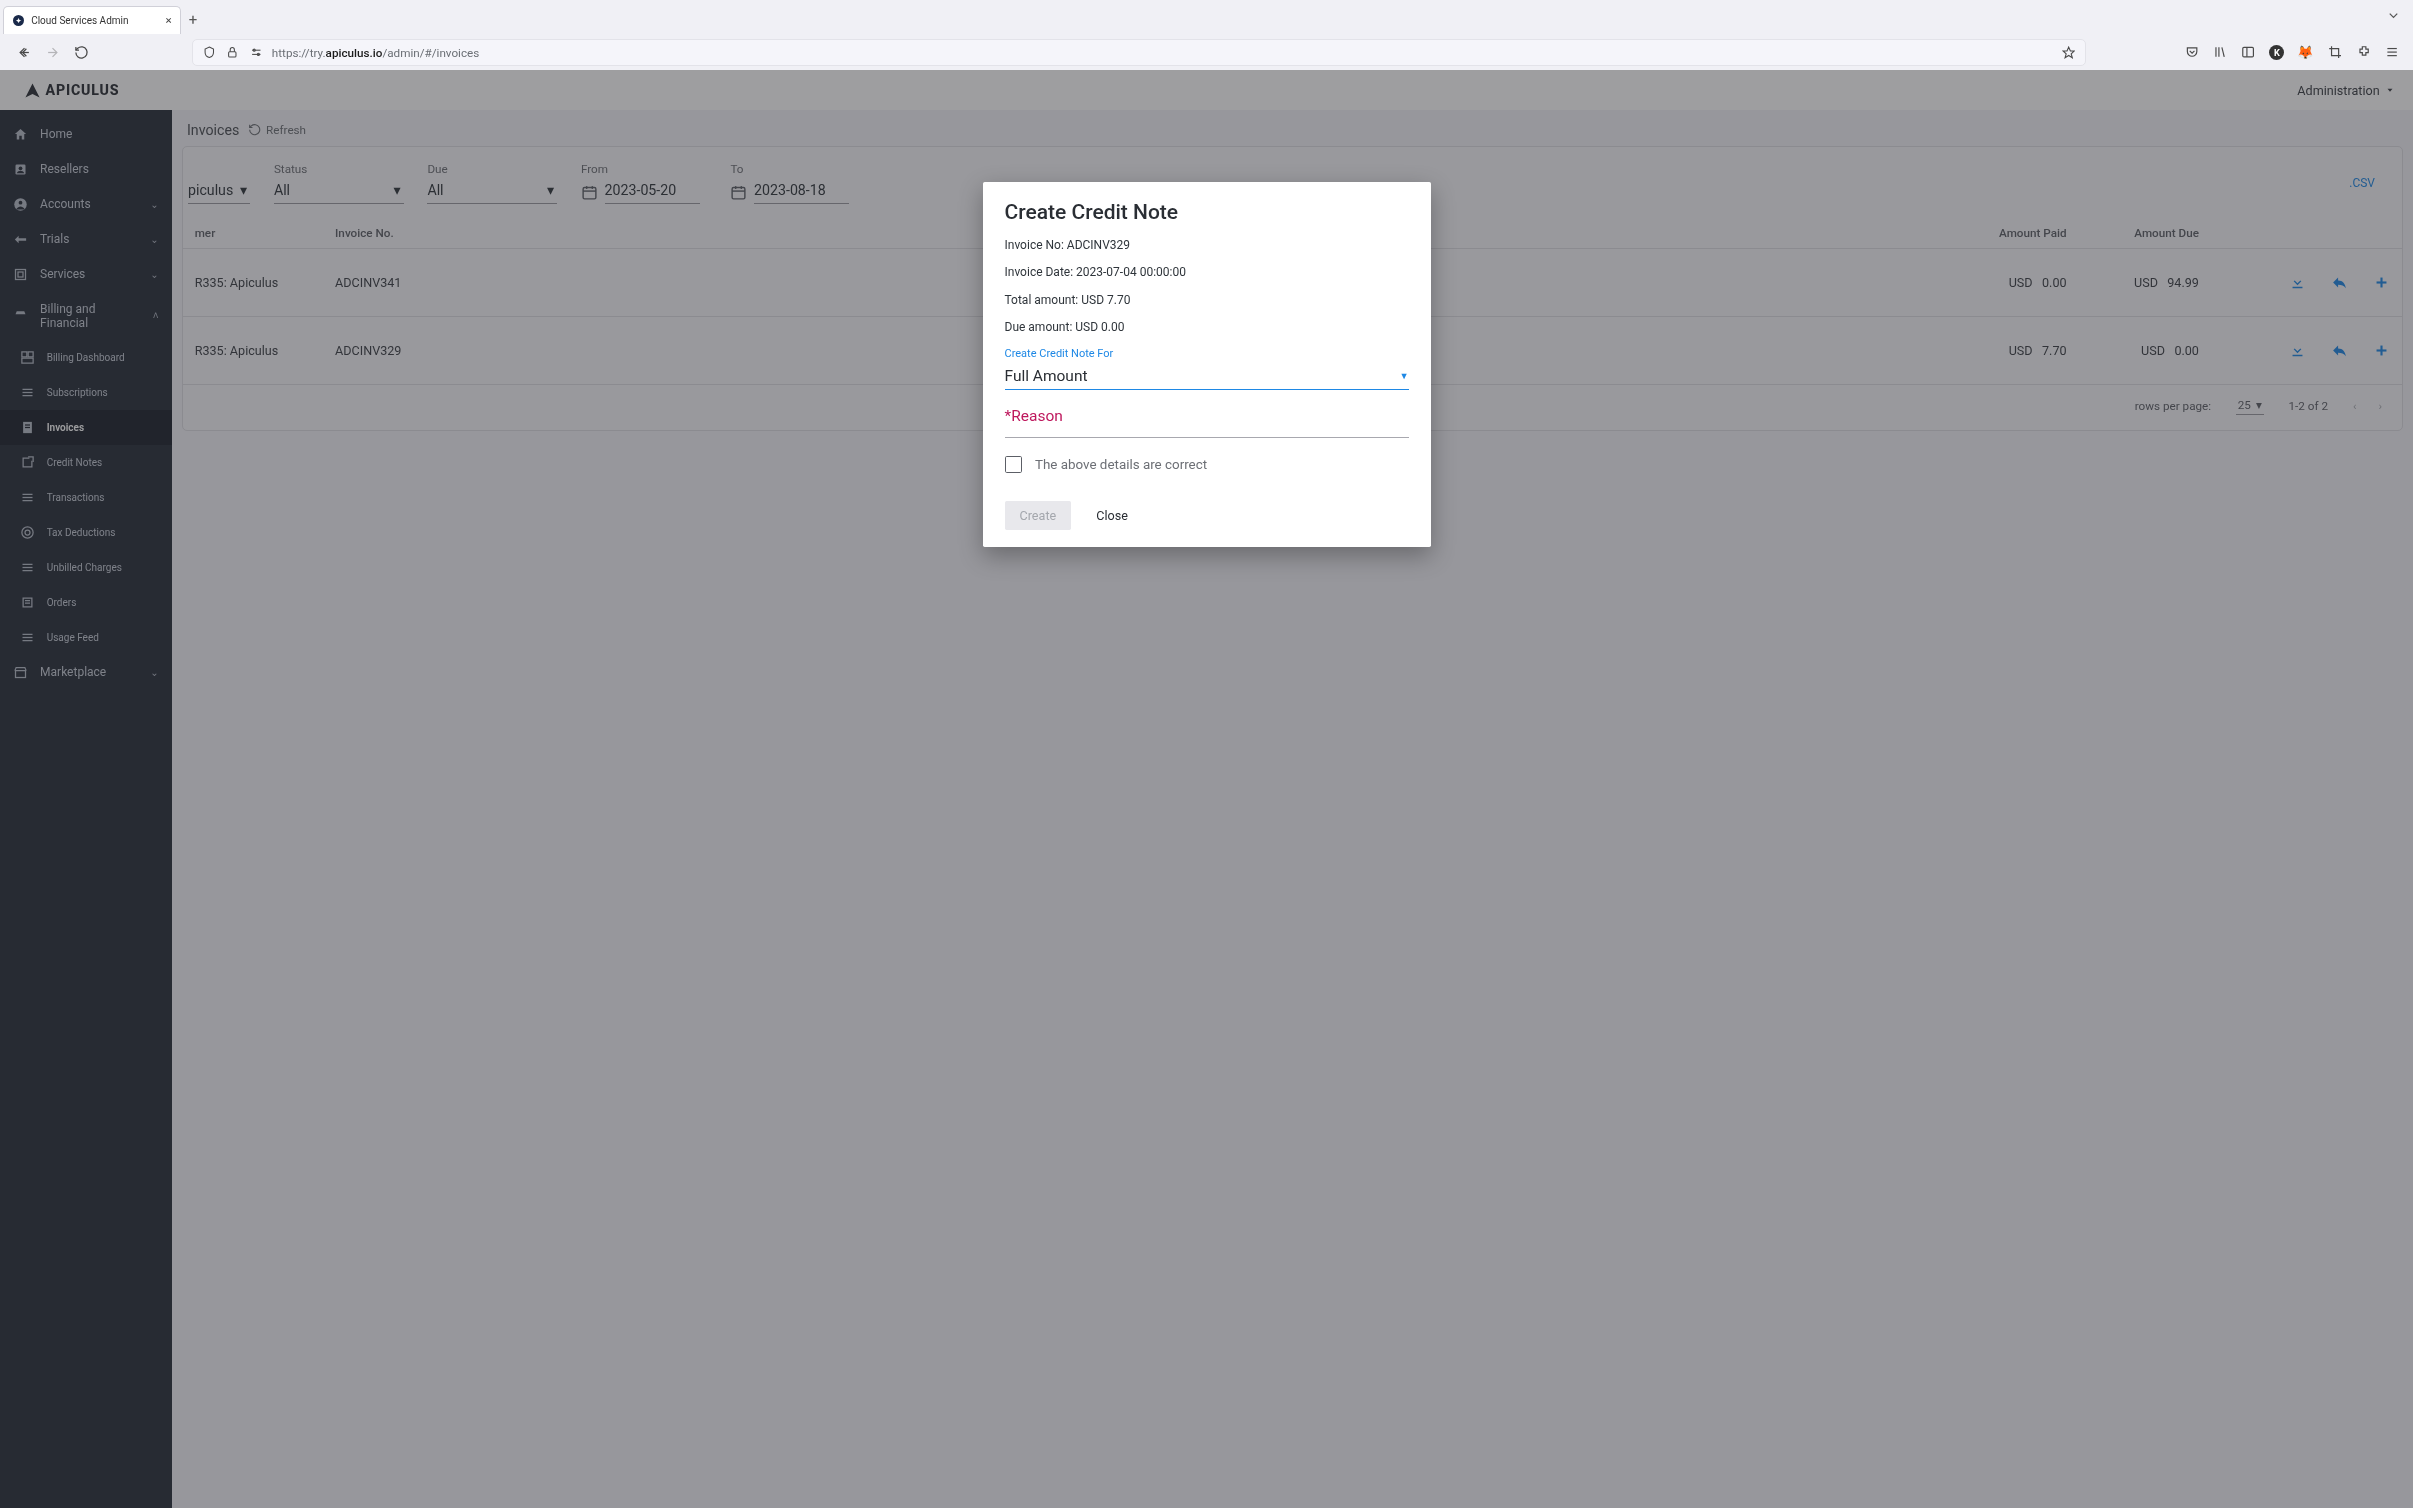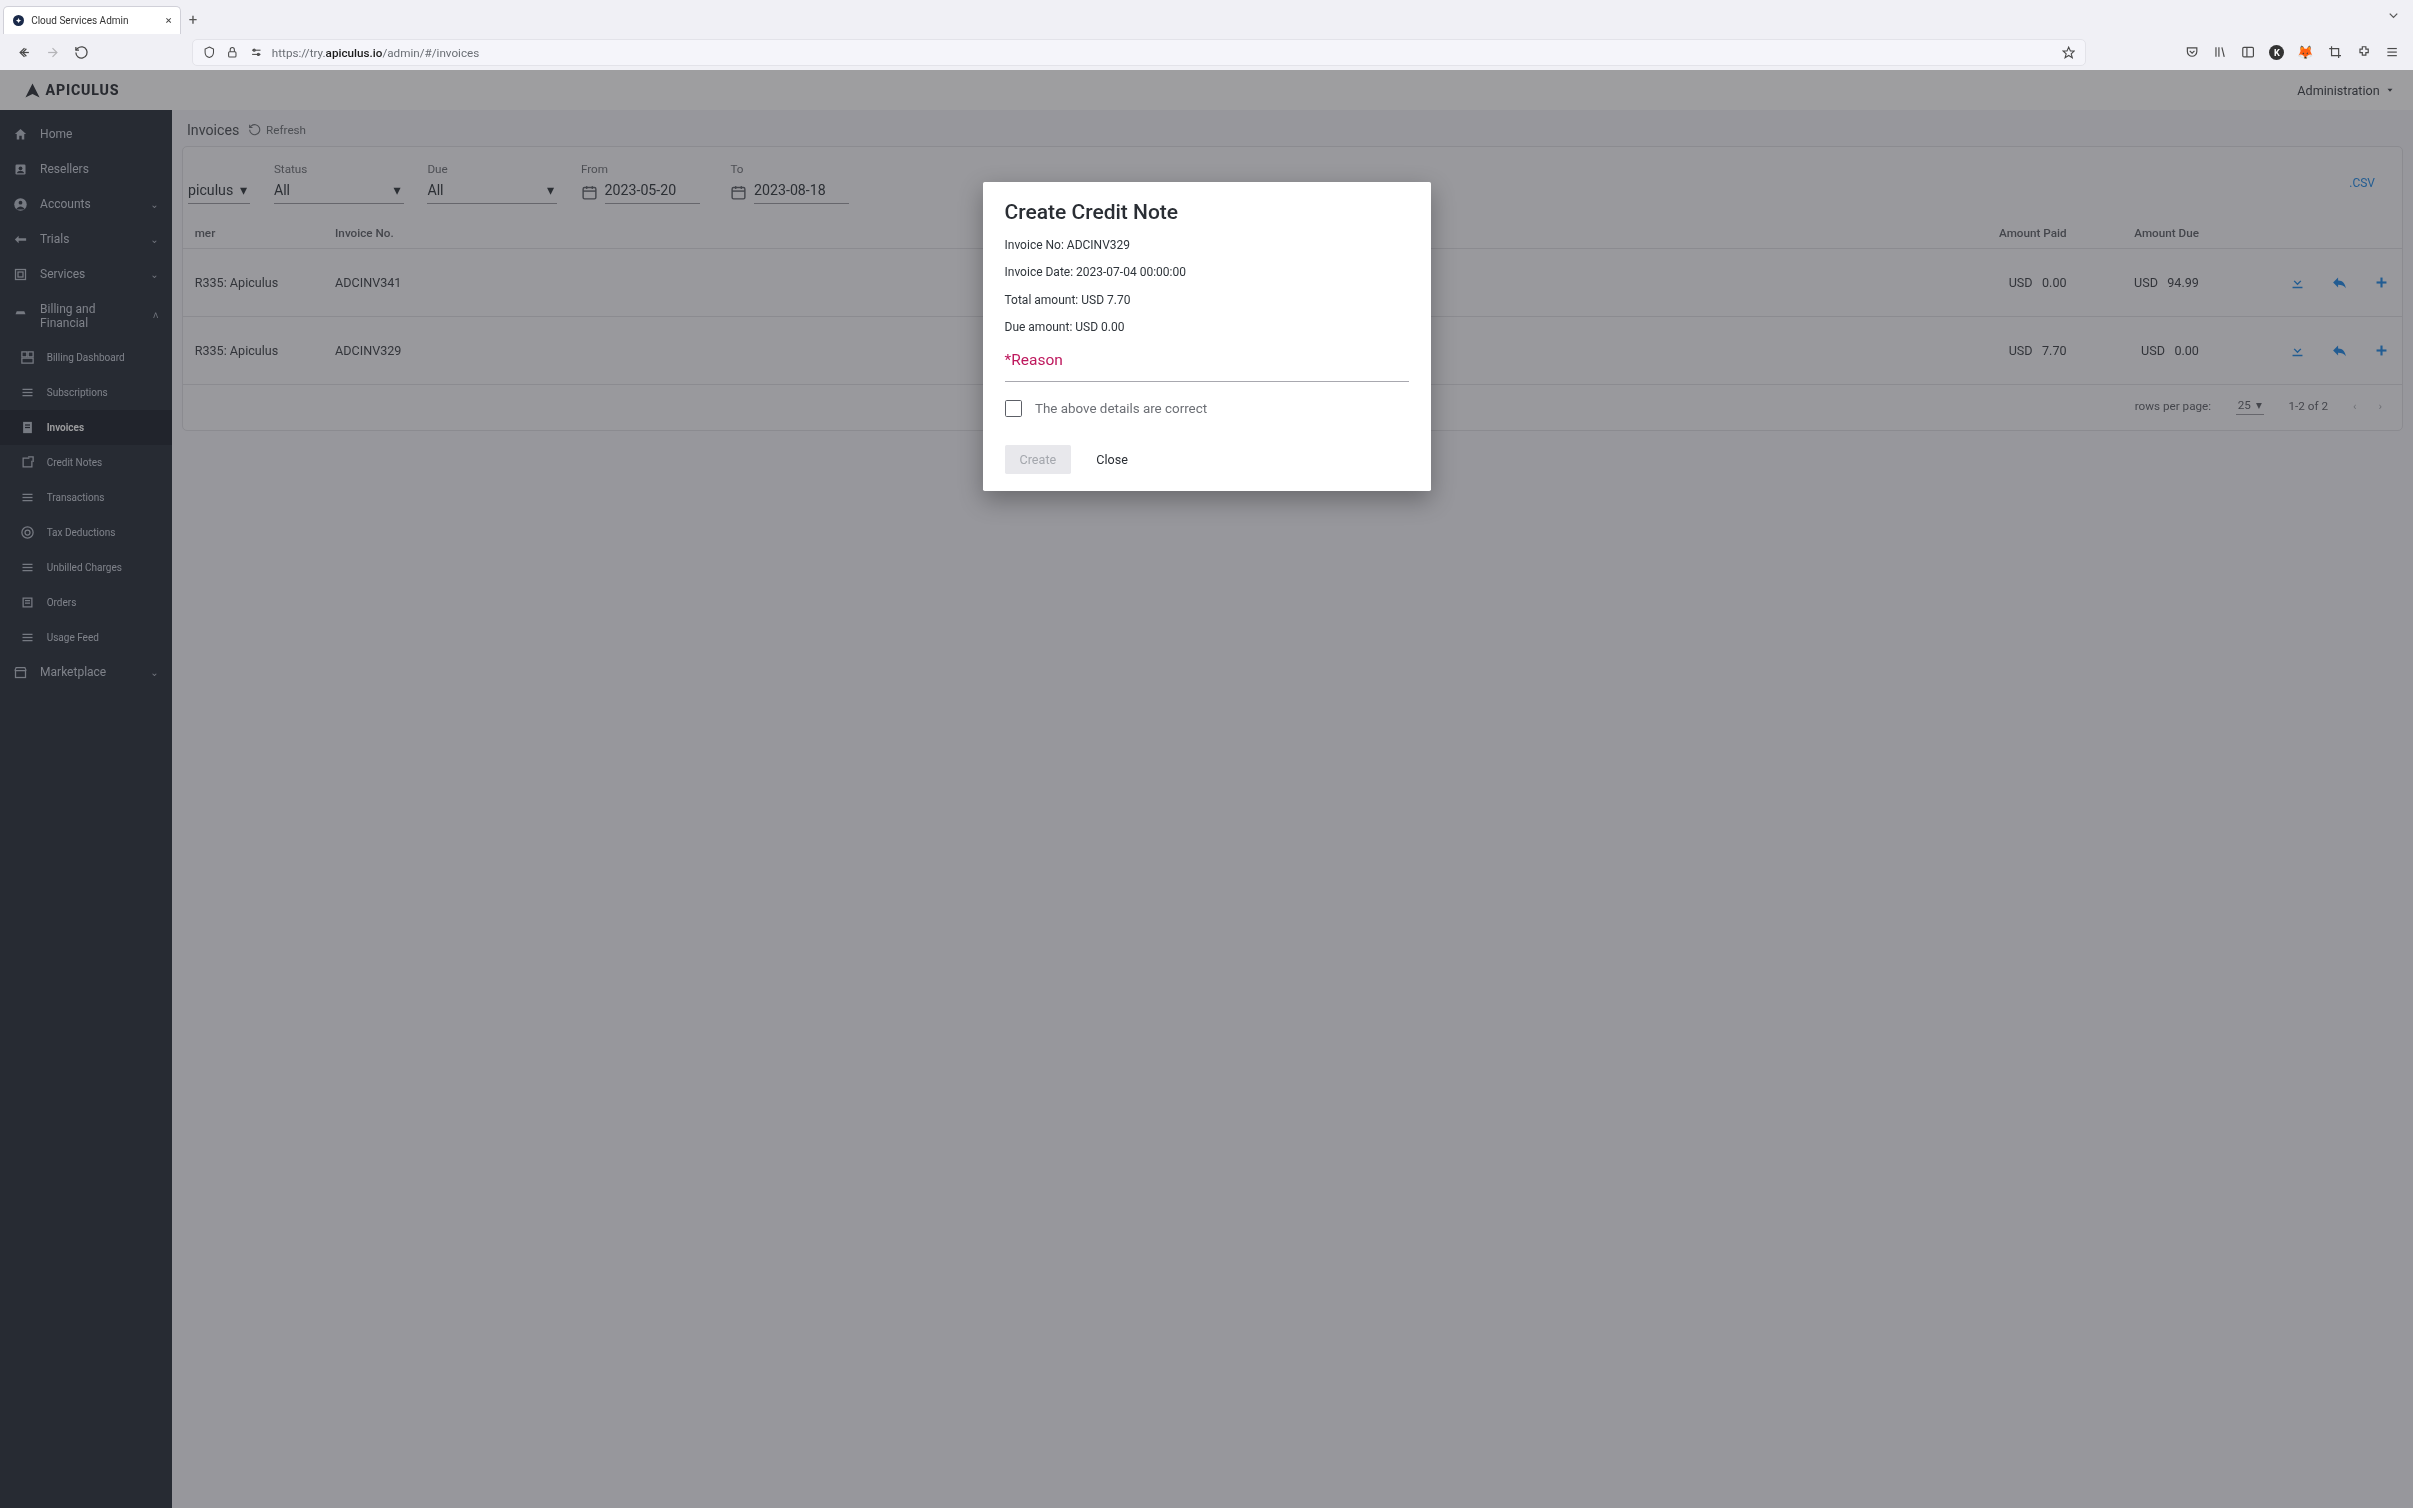--- a/index.html
+++ b/index.html
@@ -894,20 +894,27 @@
       <div class="line">
         <span>Invoice Date: </span><span>2023-07-04 00:00:00</span>
       </div>
       <div class="line">
         <span>Total amount: </span><span>USD 7.70</span>
       </div>
       <div class="line">
         <span>Due amount: </span><span>USD 0.00</span>
       </div>
 
+      <div class="field">
+        <div class="field-label">Create Credit Note For</div>
+        <div class="combo">
+          <span>Full Amount</span>
+          <span class="tri">▼</span>
+        </div>
+      </div>
 
       <div class="reason">
         <span>*Reason</span>
       </div>
 
       <div class="confirm">
         <span class="cbx"></span>
         <span>The above details are correct</span>
       </div>
 

